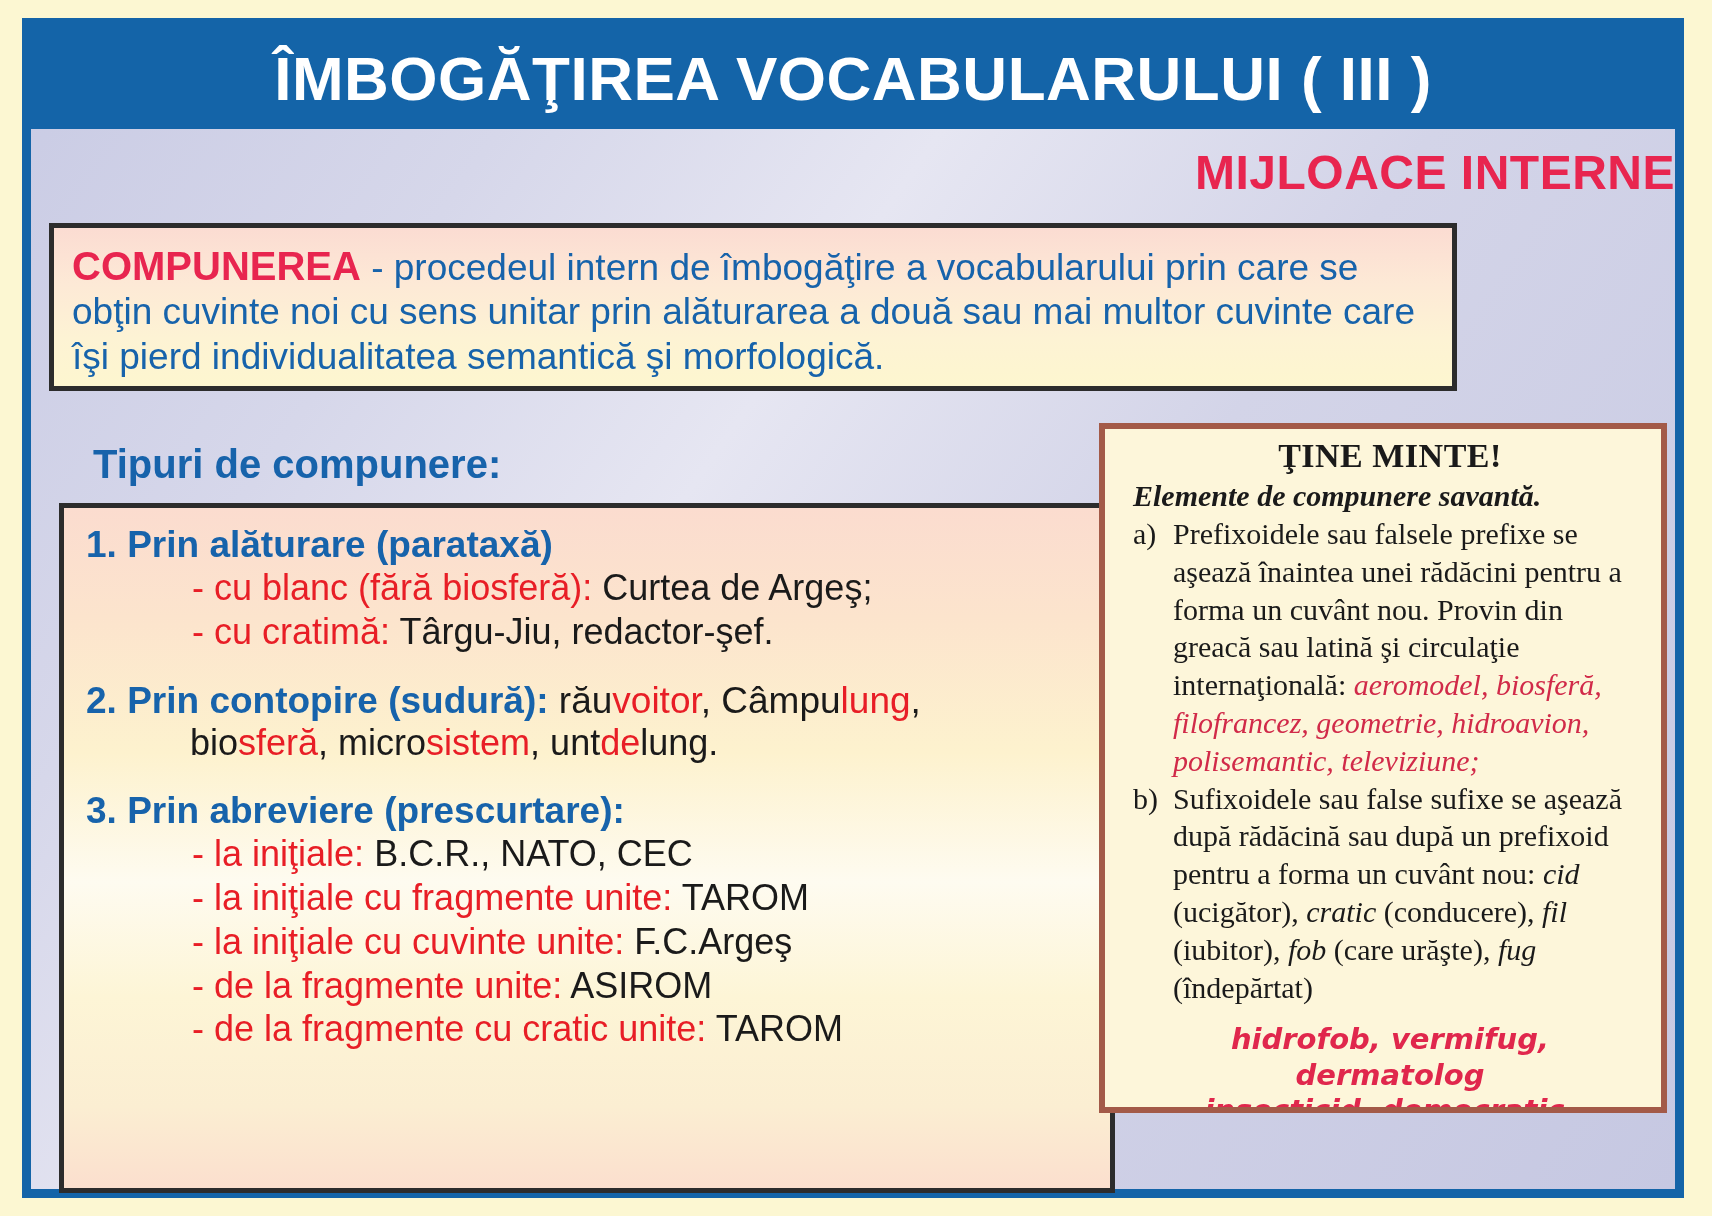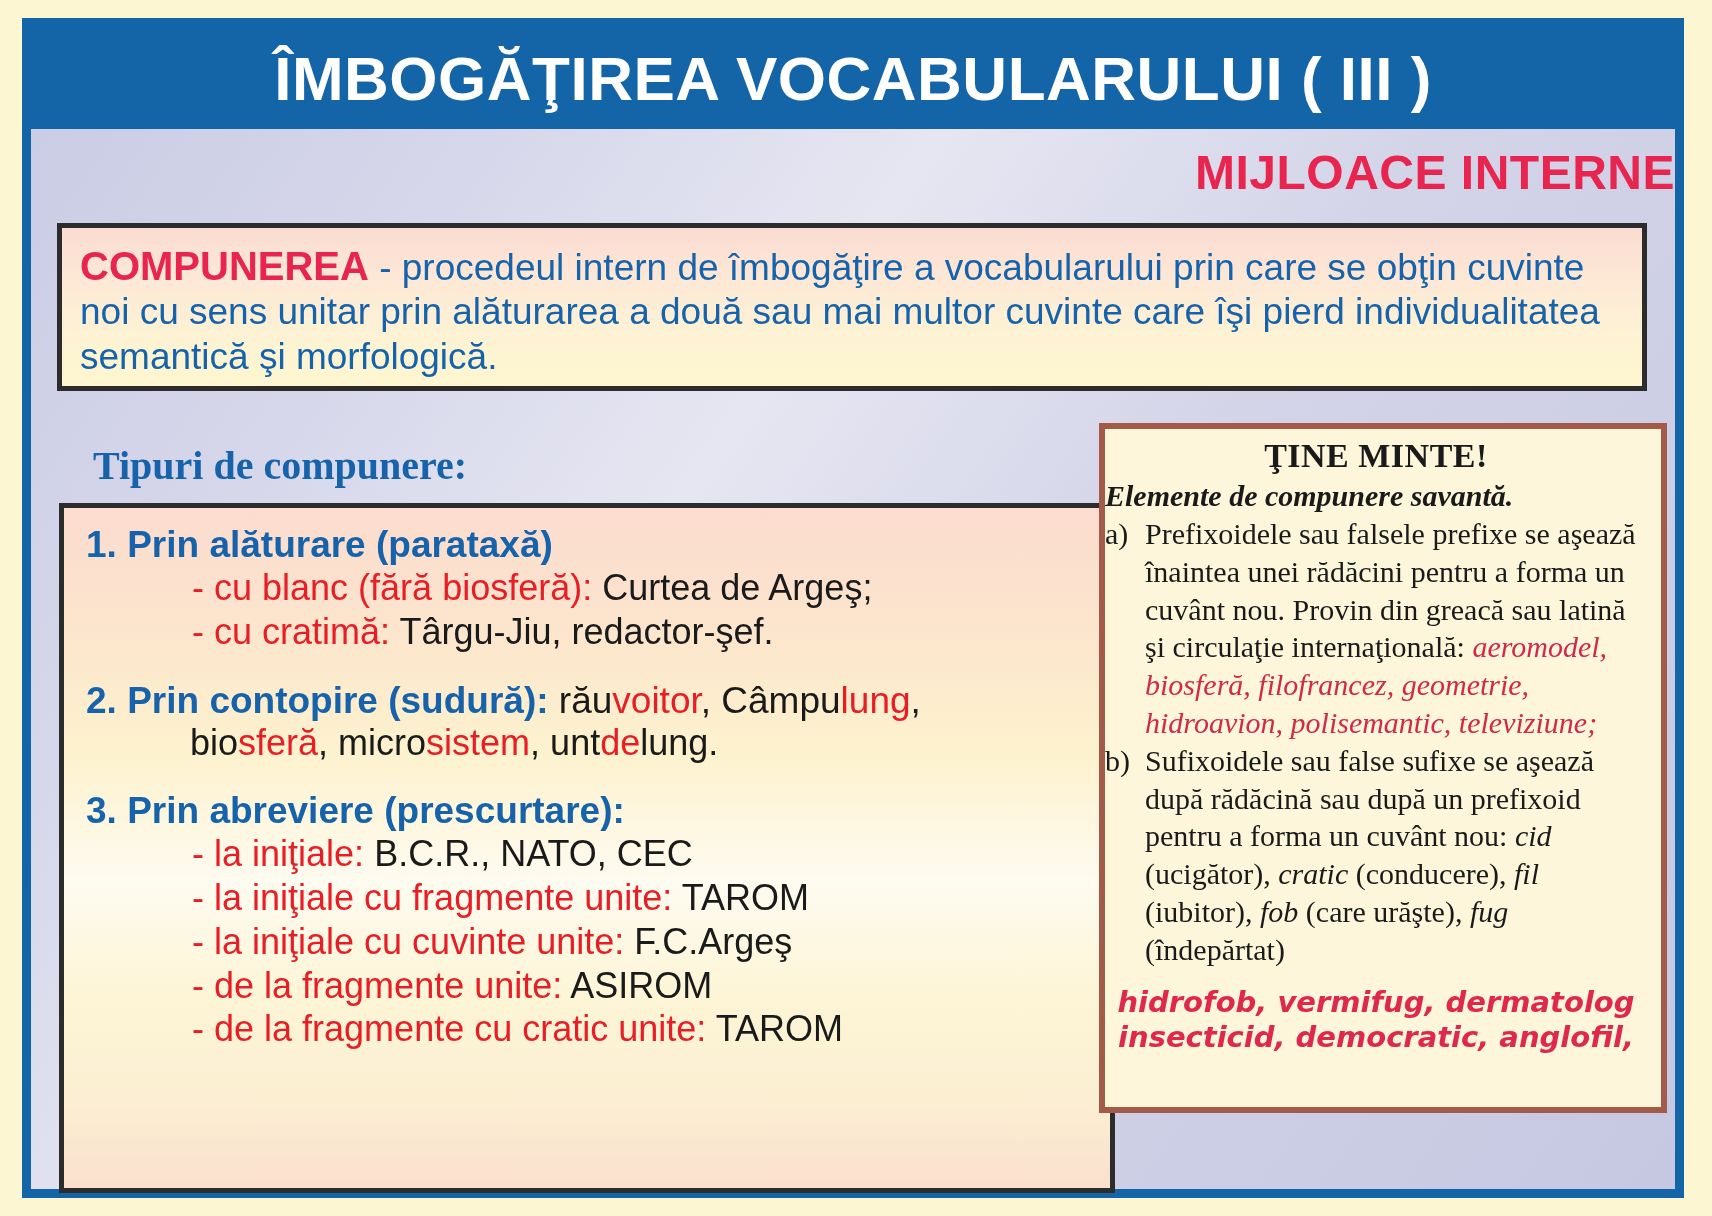--- a/index.html
+++ b/index.html
@@ -65,23 +65,23 @@
     color: #e8254f;
     font-size: 48px;
     font-weight: bold;
     font-family: "Liberation Sans", sans-serif;
     letter-spacing: 0.5px;
   }
 
   
   .def-box {
     position: absolute;
-    left: 26px;
+    left: 18px;
     top: 196px;
-    width: 1590px;
+    width: 1408px;
     height: 168px;
     border: 5px solid #2c2c2c;
     box-sizing: border-box;
     background: linear-gradient(180deg,#fbdcd2 0%,#fde9d6 35%,#fdf3d4 70%,#fdf6cf 100%);
     padding: 14px 18px 0 18px;
   }
   .def-text {
     color: #1763ab;
     font-size: 37px;
     line-height: 1.20;
@@ -94,21 +94,21 @@
   }
 
   
   .sec-heading {
     position: absolute;
     left: 62px;
     top: 415px;
     color: #1763ab;
     font-size: 40px;
     font-weight: bold;
-    font-family: Liberation Serif, serif;
+    font-family: Liberation Sans, sans-serif;
   }
 
   
   .main-box {
     position: absolute;
     left: 28px;
     top: 476px;
     width: 1056px;
     height: 690px;
     border: 5px solid #2c2c2c;
@@ -148,21 +148,21 @@
   
   .tine-box {
     position: absolute;
     left: 1068px;
     top: 396px;
     width: 568px;
     height: 690px;
     border: 6px solid #a35a48;
     box-sizing: border-box;
     background: #fdf6da;
-    padding: 8px 14px 0 0;
+    padding: 8px 14px 0 28px;
     overflow: hidden;
   }
   .tine-title {
     text-align: center;
     font-family: "Liberation Serif", serif;
     font-weight: bold;
     font-size: 34px;
     color: #1a1a1a;
     letter-spacing: 0.5px;
     margin-bottom: 4px;

